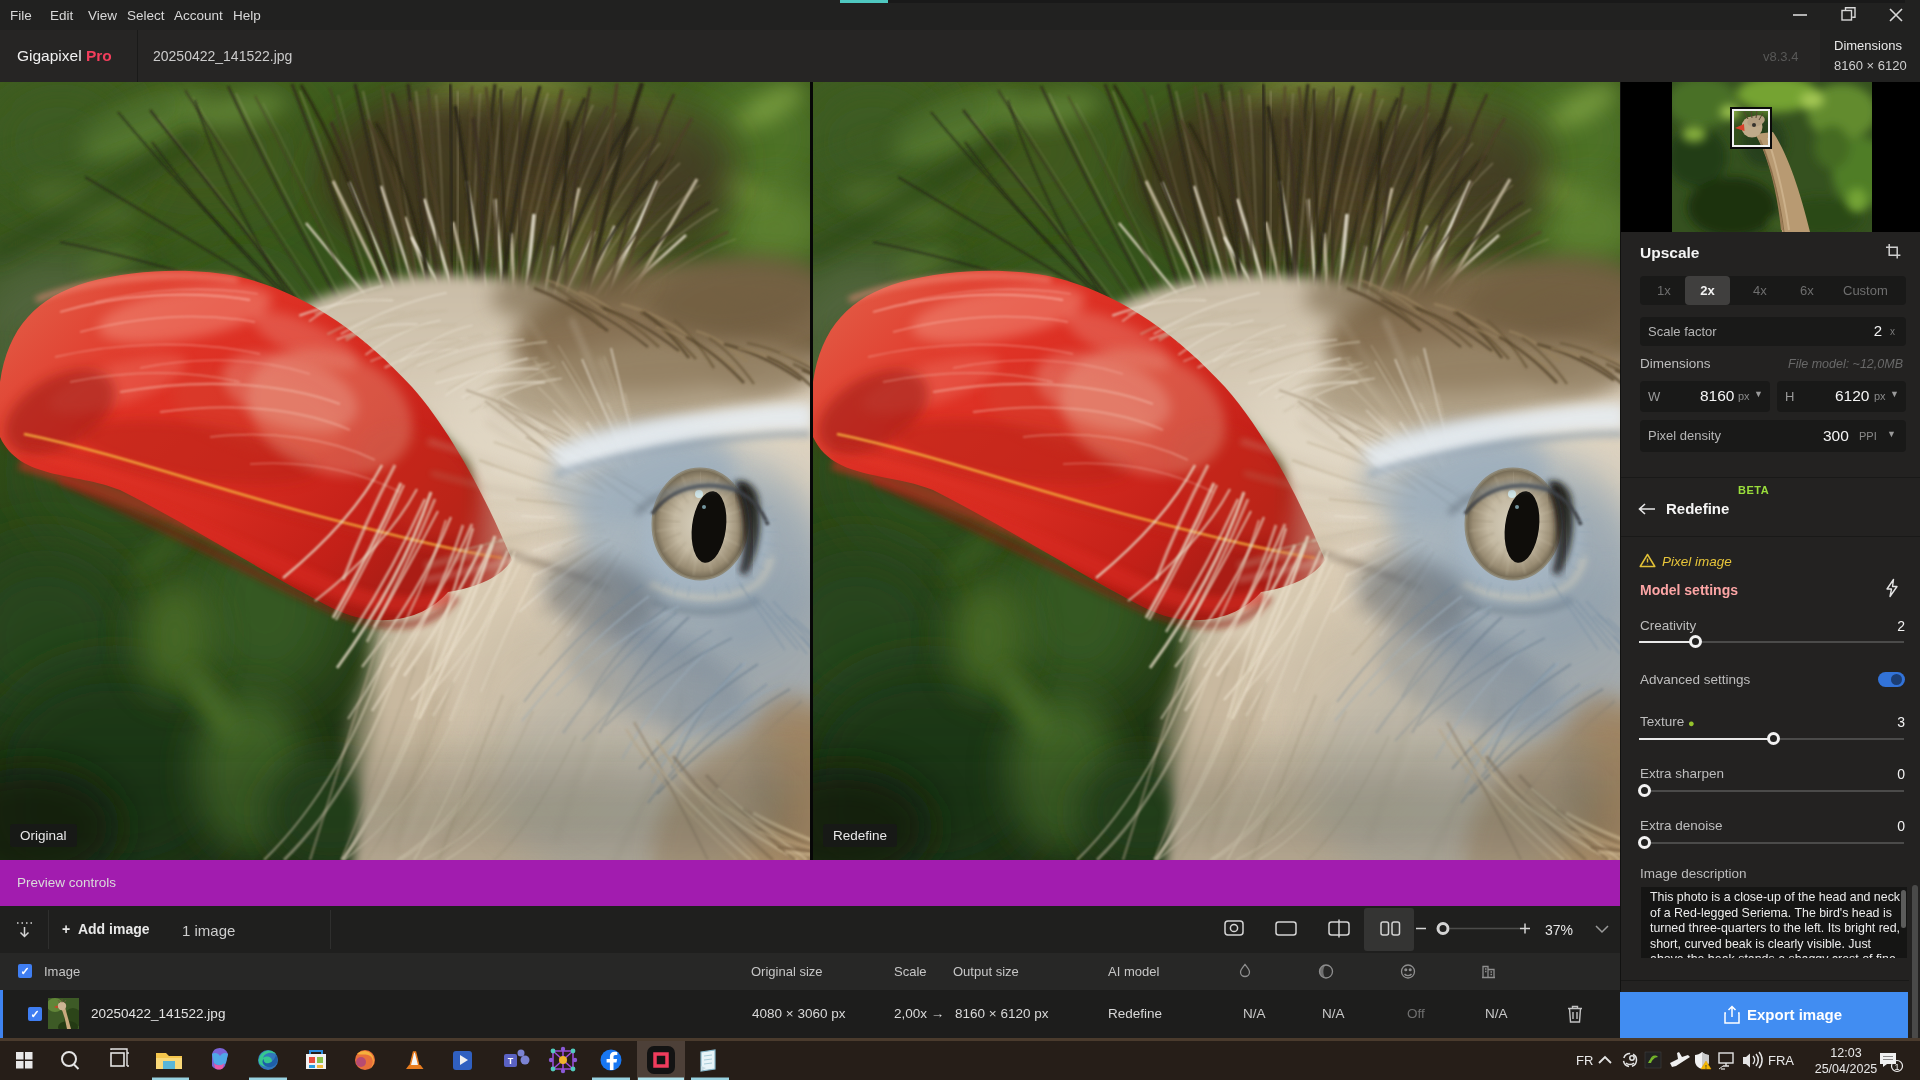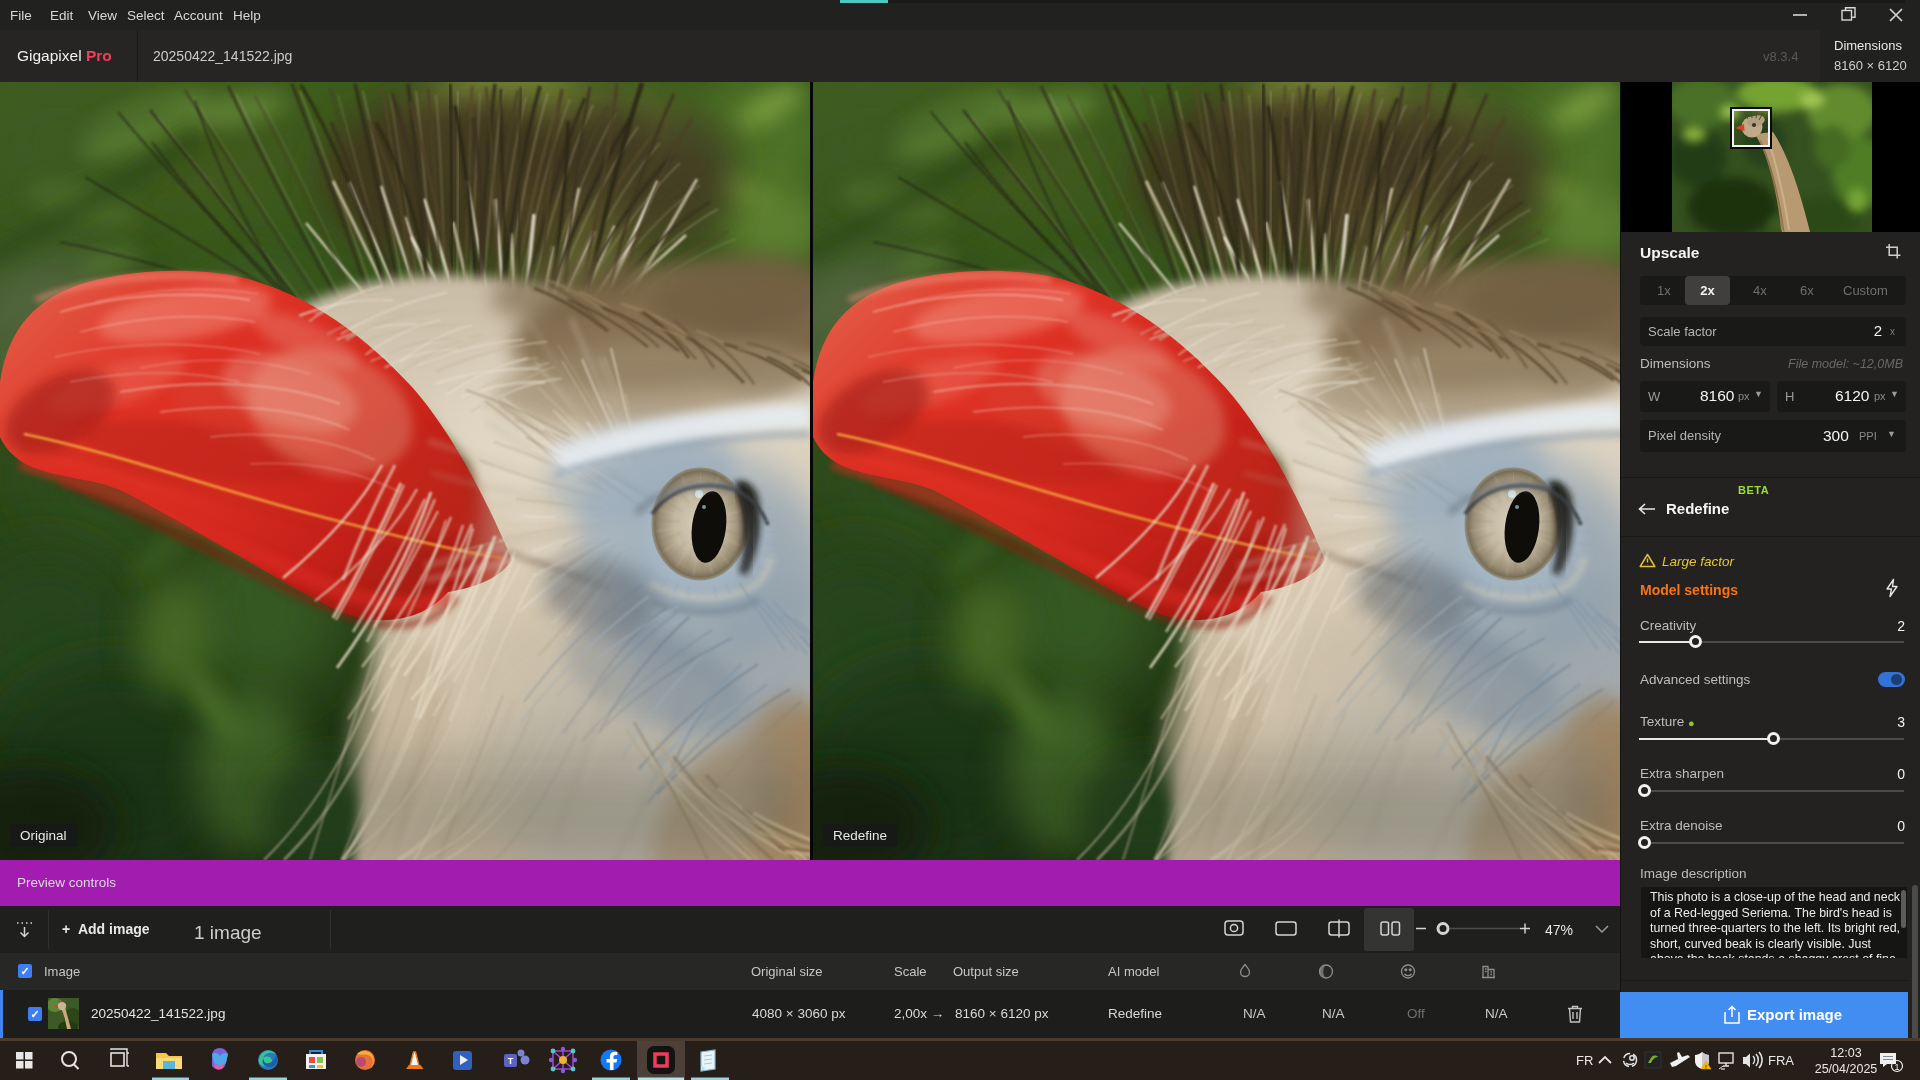--- a/index.html
+++ b/index.html
@@ -605,23 +605,23 @@
     <span class="imglabel" style="left:823px">Redefine</span>
   </div>
 
   <div class="abs" id="previewbar">
       <span class="abs" style="left:17px;top:15px">Preview controls</span>
     </div>
 
   <div class="abs" id="toolbar">
     <span class="tbsep" style="left:48px"></span>
     <span class="tbsep" style="left:330px"></span>
-    <span class="abs" style="left:194px;top:16px;font-size:19px;color:#cdcdcd">1 image</span>
+    <span class="abs" style="left:182px;top:16px;font-size:15px;color:#cdcdcd">1 image</span>
     <span class="abs" style="left:62px;top:15px;font-size:14px;font-weight:bold;color:#e8e8e8">+&nbsp;&nbsp;Add image</span>
-    <span class="abs" style="left:1545px;top:16px;font-size:14px;color:#e6e6e6">47%</span>
+    <span class="abs" style="left:1545px;top:16px;font-size:14px;color:#e6e6e6">37%</span>
     <svg class="abs" style="left:0;top:0" width="1620" height="47" viewBox="0 0 1620 47">
       <g stroke="#d4d4d4" fill="none" stroke-width="1.5">
         <g stroke-dasharray="1.5 3">
             <path d="M17 17 h15"></path>
           </g>
         <path d="M24.5 21 v9 M20.5 26.5 l4 4 l4-4"></path>
         <rect x="1225" y="15" width="18" height="14" rx="3"></rect>
         <circle cx="1234" cy="22" r="3.6"></circle>
         <rect x="1276" y="16" width="20" height="13" rx="2.5"></rect>
         <rect x="1364" y="2" width="50" height="43" rx="3" fill="#343433" stroke="none"></rect>
@@ -775,23 +775,23 @@
       <path d="M2 8 h15 M7 3 l-5.5 5 L7 13" fill="none" stroke="#e8e8e8" stroke-width="1.6"></path>
     </svg>
     <span class="abs" style="left:45px;top:418px;font-size:15px;font-weight:bold;color:#f5f5f5">Redefine</span>
     <span class="abs" style="left:117px;top:402px;font-size:11px;font-weight:bold;color:#9ade3c;letter-spacing:.5px">BETA</span>
     <div class="abs" style="left:0;top:454px;width:300px;height:1px;background:#191918"></div>
 
     <svg class="abs" style="left:18px;top:471px" width="17" height="15" viewBox="0 0 17 15">
       <path d="M8.5 1.5 L15.8 13.5 H1.2 Z" fill="none" stroke="#e0c037" stroke-width="1.5" stroke-linejoin="round"></path>
       <path d="M8.5 5.5 v4 M8.5 11.2 v.2" stroke="#e0c037" stroke-width="1.4"></path>
     </svg>
-    <span class="abs" style="left:41px;top:472px;font-size:13.5px;font-style:italic;color:#e7c53a">Large factor</span>
-
-    <span class="abs" style="left:19px;top:500px;font-size:14px;font-weight:bold;color:#f97316">Model settings</span>
+    <span class="abs" style="left:41px;top:472px;font-size:13.5px;font-style:italic;color:#e7c53a">Pixel image</span>
+
+    <span class="abs" style="left:19px;top:500px;font-size:14px;font-weight:bold;color:#fca5a5">Model settings</span>
     <svg class="abs" style="left:262px;top:496px" width="18" height="20" viewBox="0 0 18 20">
       <path d="M10.5 1.5 L4 11 h4.5 L7 18.5 L14 8.5 H9.5 Z" fill="none" stroke="#e4e4e4" stroke-width="1.4" stroke-linejoin="round"></path>
     </svg>
 
     <span class="slabel" style="left:19px;top:536px">Creativity</span>
     <span class="sval" style="right:15px;top:536px;font-size:14px">2</span>
     <div class="track" style="left:18px;top:559px;width:265px"></div>
     <div class="fill" style="left:18px;top:559px;width:56px"></div>
     <div class="knob" style="left:68px;top:553px"></div>
 

